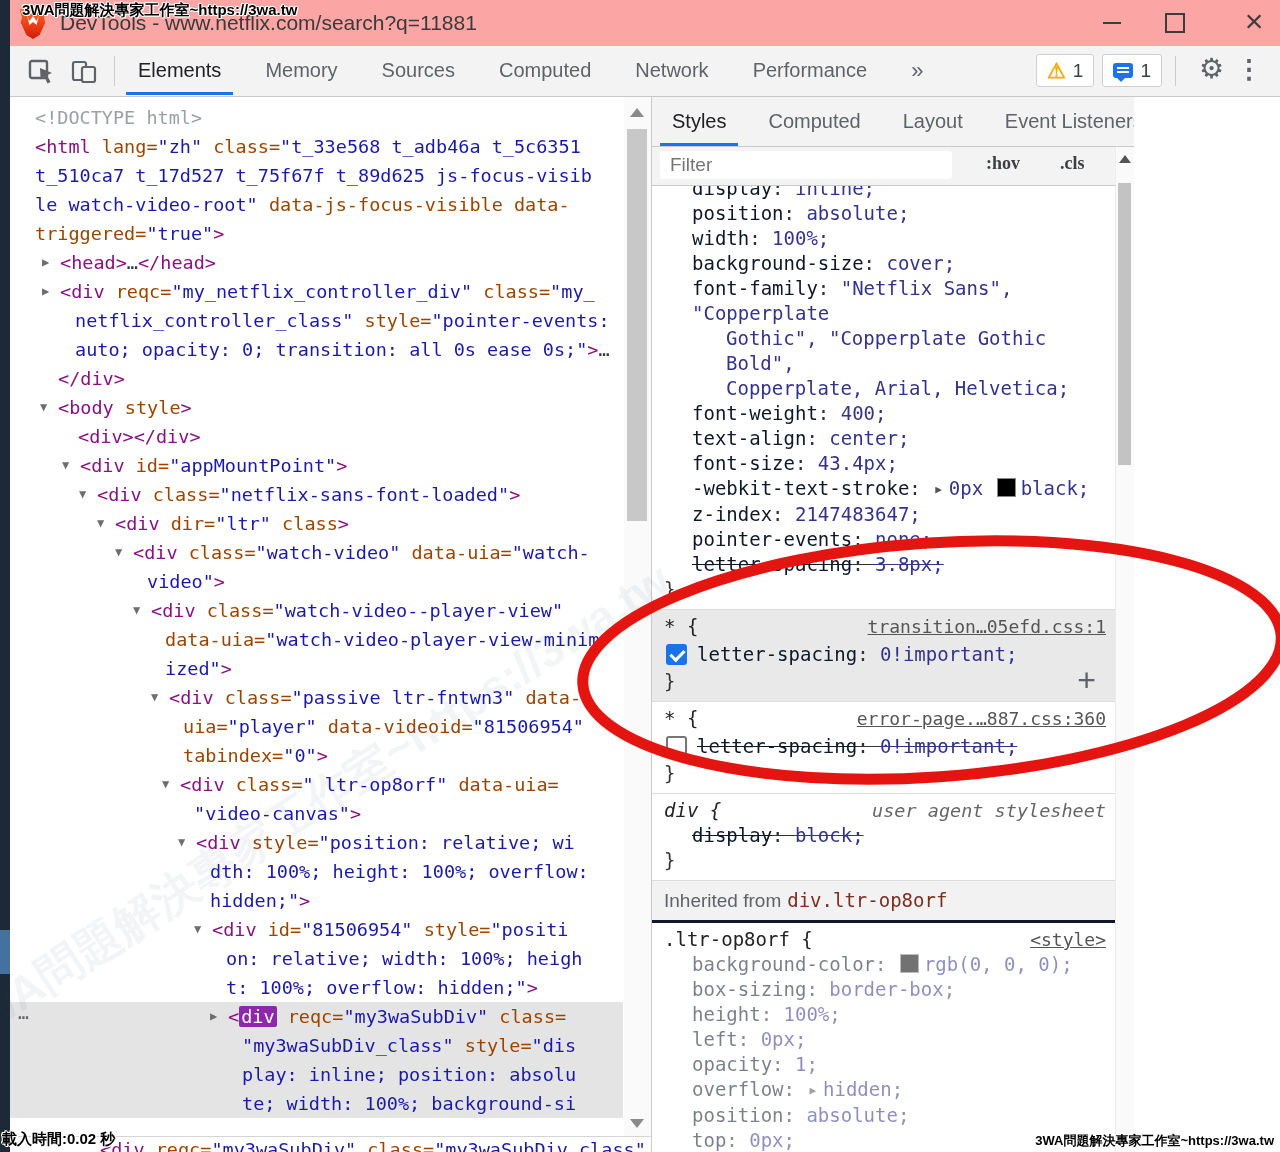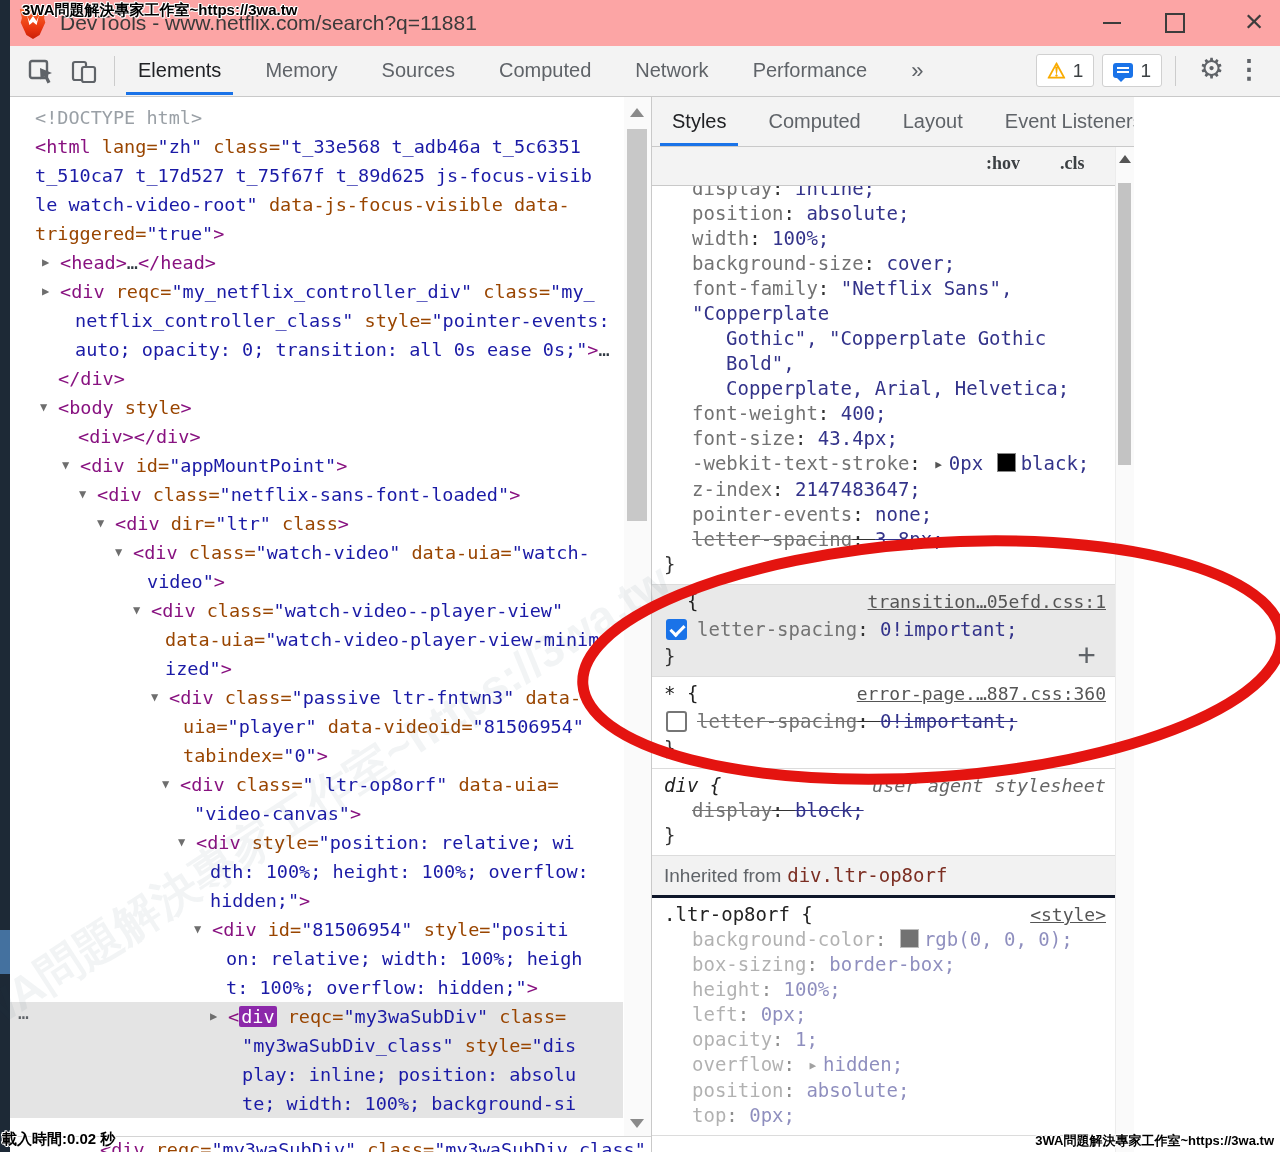--- a/index.html
+++ b/index.html
@@ -78,21 +78,21 @@
   .styles-content{position:absolute;left:0;right:18px;top:89px;bottom:0;overflow:hidden;
                   font-family:"DejaVu Sans Mono",monospace;font-size:19px;line-height:25px;color:#333}
   .rule{position:relative;padding:4px 10px 7px 12px;border-bottom:1px solid #dcdcdc}
   .rule.hover{background:#e9e9e9}
   .rule.faded .decl{opacity:.55}
   .decl{padding-left:28px}
   .decl.cut{margin-top:-14px}
   .decl.wrap{padding-left:62px}
   .decl.has-cb{padding-left:2px;line-height:30px}
   .decl.strike span{text-decoration:line-through}
-  .pn{color:#737373}.pp{color:#333}.pv{color:#33338a}
+  .pn{color:#0f172a}.pp{color:#333}.pv{color:#33338a}
   .expander{display:inline-block;font-size:11px;color:#555;margin:0 7px 0 3px;vertical-align:2px;text-decoration:none!important}
   .sw{display:inline-block;width:17px;height:17px;background:#000;border:1px solid #888;margin:0 5px -2px 2px}
   .cb{display:inline-block;width:21px;height:21px;border-radius:3px;margin:0 10px -4px 0;position:relative}
   .cb.on{background:#1a73e8}
   .cb.on::after{content:"";position:absolute;left:7px;top:3px;width:6px;height:11px;border:solid #fff;border-width:0 3px 3px 0;transform:rotate(45deg)}
   .cb.off{background:#fff;border:2px solid #767676;width:17px;height:17px}
   .rule-head{display:flex;justify-content:space-between;align-items:baseline}
   .sel-text{color:#222}
   .css-link{color:#555;text-decoration:underline;font-size:18px;white-space:nowrap}
   .rule.ua .sel-text{font-style:italic}
@@ -176,20 +176,21 @@
 
   <div class="styles">
     <div class="sb-tabs">
         <div class="tab active">Styles</div>
         <div class="tab">Computed</div>
         <div class="tab">Layout</div>
         <div class="tab">Event Listeners</div>
         <div class="tab more">»</div>
       </div>
     <div class="filter-bar">
+      <input class="filter-input" placeholder="Filter" style="">
       <span class="pseudo hovlbl">:hov</span>
       <span class="pseudo clslbl">.cls</span>
       <span class="newrule">+</span>
       <svg class="fb-icon fb-paint" width="26" height="26" viewBox="0 0 26 26">
         <rect x="3" y="3" width="15" height="8" rx="1.5" fill="none" stroke="#5f6368" stroke-width="2.2"></rect>
         <path d="M18 5 h4 v7 h-9 v4" fill="none" stroke="#5f6368" stroke-width="2.2"></path>
         <rect x="11.4" y="16" width="3.4" height="8" fill="#5f6368"></rect>
       </svg>
       <svg class="fb-icon fb-toggle" width="28" height="24" viewBox="0 0 28 24">
         <rect x="2" y="3" width="24" height="18" rx="2" fill="none" stroke="#5f6368" stroke-width="2.2"></rect>
@@ -200,20 +201,21 @@
     <div class="styles-content">
         <div class="rule">
           <div class="decl cut"><span class="pn">display</span><span class="pp">: </span><span class="pv">inline;</span></div>
           <div class="decl"><span class="pn">position</span><span class="pp">: </span><span class="pv">absolute;</span></div>
           <div class="decl"><span class="pn">width</span><span class="pp">: </span><span class="pv">100%;</span></div>
           <div class="decl"><span class="pn">background-size</span><span class="pp">: </span><span class="pv">cover;</span></div>
           <div class="decl"><span class="pn">font-family</span><span class="pp">: </span><span class="pv">"Netflix Sans", "Copperplate</span></div>
           <div class="decl wrap"><span class="pv">Gothic", "Copperplate Gothic Bold",</span></div>
           <div class="decl wrap"><span class="pv">Copperplate, Arial, Helvetica;</span></div>
           <div class="decl"><span class="pn">font-weight</span><span class="pp">: </span><span class="pv">400;</span></div>
+          <div class="decl"><span class="pn">text-align</span><span class="pp">: </span><span class="pv">center;</span></div>
           <div class="decl"><span class="pn">font-size</span><span class="pp">: </span><span class="pv">43.4px;</span></div>
           <div class="decl"><span class="pn">-webkit-text-stroke</span><span class="pp">: </span><span class="expander">▶</span><span class="pv">0px </span><span class="sw"></span><span class="pv">black;</span></div>
           <div class="decl"><span class="pn">z-index</span><span class="pp">: </span><span class="pv">2147483647;</span></div>
           <div class="decl"><span class="pn">pointer-events</span><span class="pp">: </span><span class="pv">none;</span></div>
           <div class="decl strike"><span class="pn">letter-spacing</span><span class="pp">: </span><span class="pv">3.8px;</span></div>
           <div class="rule-close"><span class="pp">}</span></div>
         </div>
         <div class="rule hover">
           <div class="rule-head">
             <span class="sel-text">* {</span>

